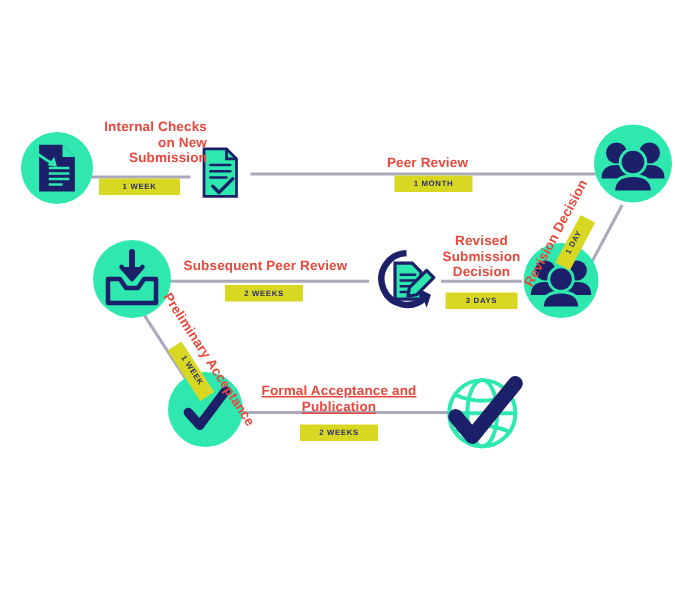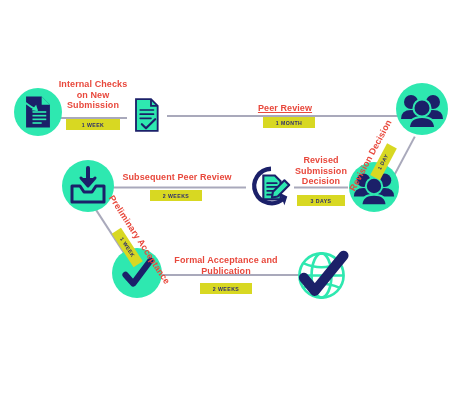--- a/index.html
+++ b/index.html
@@ -185,39 +185,39 @@
           <line x1="4" y1="24" x2="44" y2="24"></line>
           <path d="M8 13 q16 7 32 0"></path>
           <path d="M8 35 q16 -7 32 0"></path>
         </g>
         <path d="M8 26 l10 12 l26 -32" fill="none" stroke="#1b2069" stroke-width="9" stroke-linecap="round" stroke-linejoin="round"></path>
           </svg>
         </span>
       </div>
     </div>
   <div id="steps-layer">
-      <div class="step-label" style="left: 48px; top: 79px; width: 90px;">Internal Checks
+      <div class="step-label" style="left: 48px; top: 79px; width: 90px; text-align: right;">Internal Checks
 on New
 Submission</div>
       <div class="badge" style="left: 66px; top: 119px; width: 54px;">1 WEEK</div>
-      <div class="step-label" style="left: 240px; top: 103px; width: 90px; text-decoration: underline;">Peer Review</div>
+      <div class="step-label" style="left: 240px; top: 103px; width: 90px;">Peer Review</div>
       <div class="badge" style="left: 263px; top: 117px; width: 52px;">1 MONTH</div>
       <div class="diag" style="left: 366px; top: 200px; transform: rotate(-62deg) translate(2px, -22px);">
         <div class="step-label">Revision
 Decision</div>
         <div class="badge" style="width: 36px; margin: 3px auto 0px;">1 DAY</div>
       </div>
       <div class="step-label" style="left: 107px; top: 172px; width: 140px; text-align: center;">Subsequent Peer Review</div>
       <div class="badge" style="left: 150px; top: 190px; width: 52px;">2 WEEKS</div>
       <div class="step-label" style="left: 285px; top: 155px; width: 72px;">Revised
 Submission
 Decision</div>
       <div class="badge" style="left: 297px; top: 195px; width: 48px;">3 DAYS</div>
       <div class="diag" style="left: 93px; top: 203px; transform: rotate(57deg) translate(4px, -24px);">
         <div class="step-label">Preliminary
 Acceptance</div>
         <div class="badge" style="width: 40px; margin: 3px auto 0px;">1 WEEK</div>
       </div>
-      <div class="step-label" style="left: 165px; top: 255px; width: 122px;">Formal Acceptance and
+      <div class="step-label" style="left: 165px; top: 255px; width: 122px; text-decoration: underline;">Formal Acceptance and
 Publication</div>
       <div class="badge" style="left: 200px; top: 283px; width: 52px;">2 WEEKS</div>
     </div>
 </div>
 
 </body></html>

